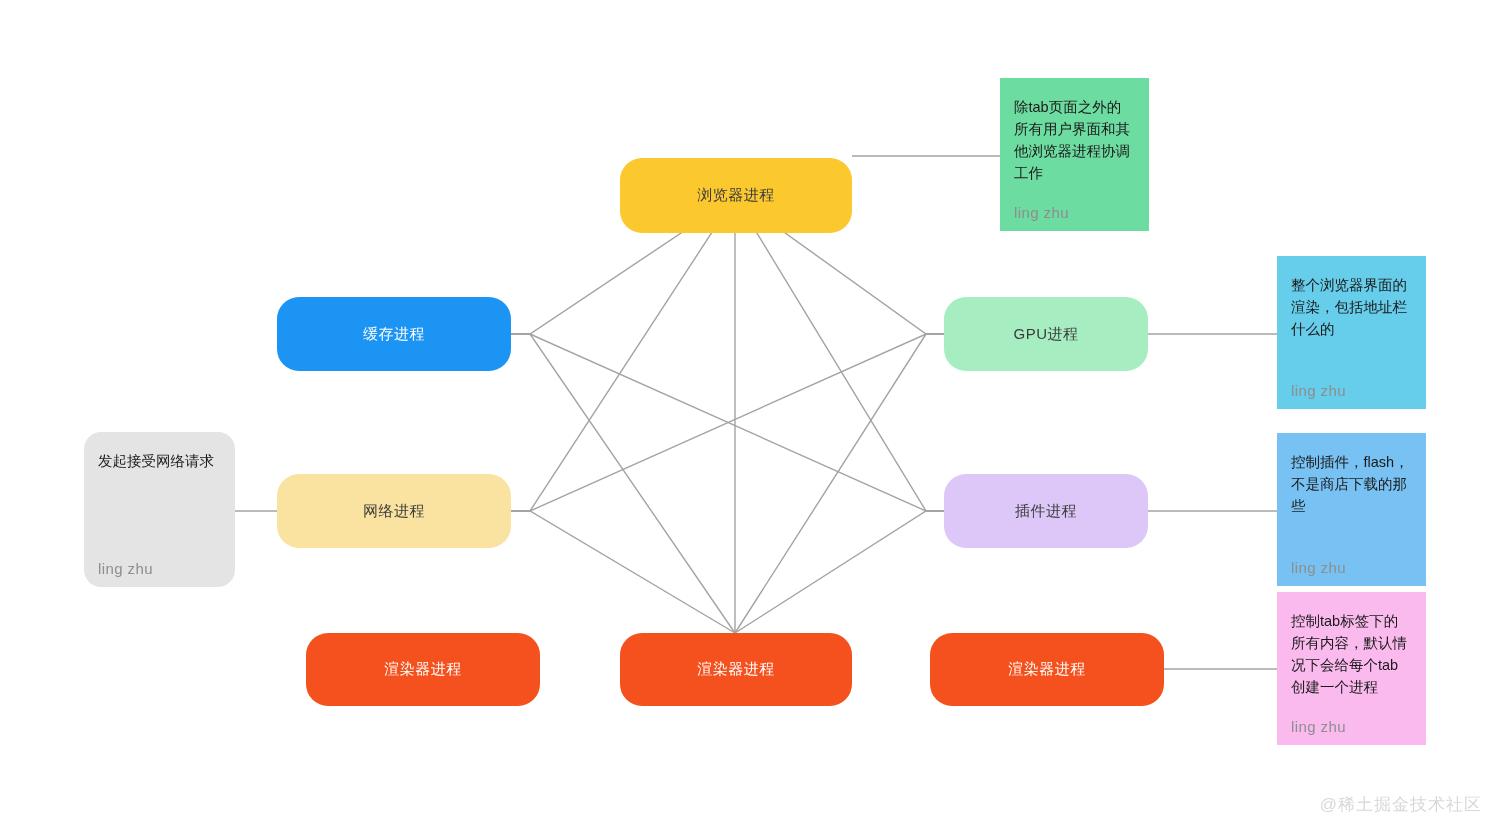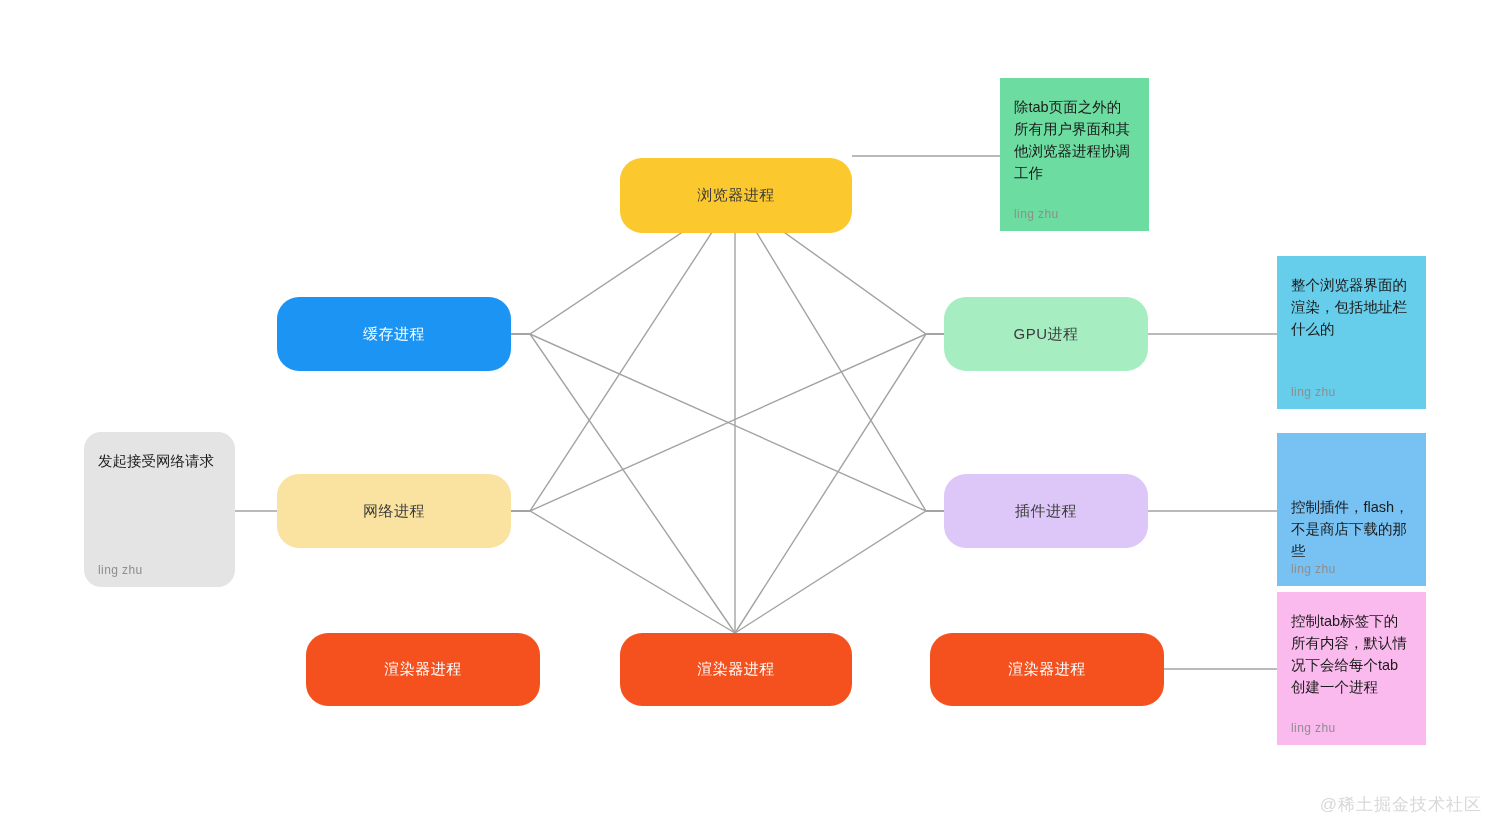--- a/index.html
+++ b/index.html
@@ -45,21 +45,21 @@
     flex-direction: column;
     justify-content: space-between;
   }
   .note-text {
     font-size: 14.5px;
     line-height: 1.52;
     color: #1a1a1a;
     white-space: pre-wrap;
   }
   .note-author {
-    font-size: 12px;
+    font-size: 15px;
     color: #8e8e8e;
     letter-spacing: 0.4px;
   }
   .watermark {
     position: absolute;
     right: 30px;
     bottom: 18px;
     font-size: 17px;
     color: #d8d8d8;
     letter-spacing: 1px;
@@ -122,21 +122,21 @@
         <div class="note-author">ling zhu</div>
       </div>
       <div class="note" style="left: 1000px; top: 78px; width: 149px; height: 153px; background: rgb(109, 220, 160); gap: 12px;">
         <div class="note-text">除tab页面之外的所有用户界面和其他浏览器进程协调工作</div>
         <div class="note-author">ling zhu</div>
       </div>
       <div class="note" style="left: 1277px; top: 256px; width: 149px; height: 153px; background: rgb(102, 205, 234);">
         <div class="note-text">整个浏览器界面的渲染，包括地址栏什么的</div>
         <div class="note-author">ling zhu</div>
       </div>
-      <div class="note" style="left: 1277px; top: 433px; width: 149px; height: 153px; background: rgb(120, 193, 243); justify-content: flex-end;">
+      <div class="note" style="left: 1277px; top: 433px; width: 149px; height: 153px; background: rgb(120, 193, 243);">
         <div class="note-text">控制插件，flash，不是商店下载的那些</div>
         <div class="note-author">ling zhu</div>
       </div>
       <div class="note" style="left: 1277px; top: 592px; width: 149px; height: 153px; background: rgb(251, 186, 238);">
         <div class="note-text">控制tab标签下的所有内容，默认情况下会给每个tab创建一个进程</div>
         <div class="note-author">ling zhu</div>
       </div>
     </div>
 
   <div class="watermark">@稀土掘金技术社区</div>

